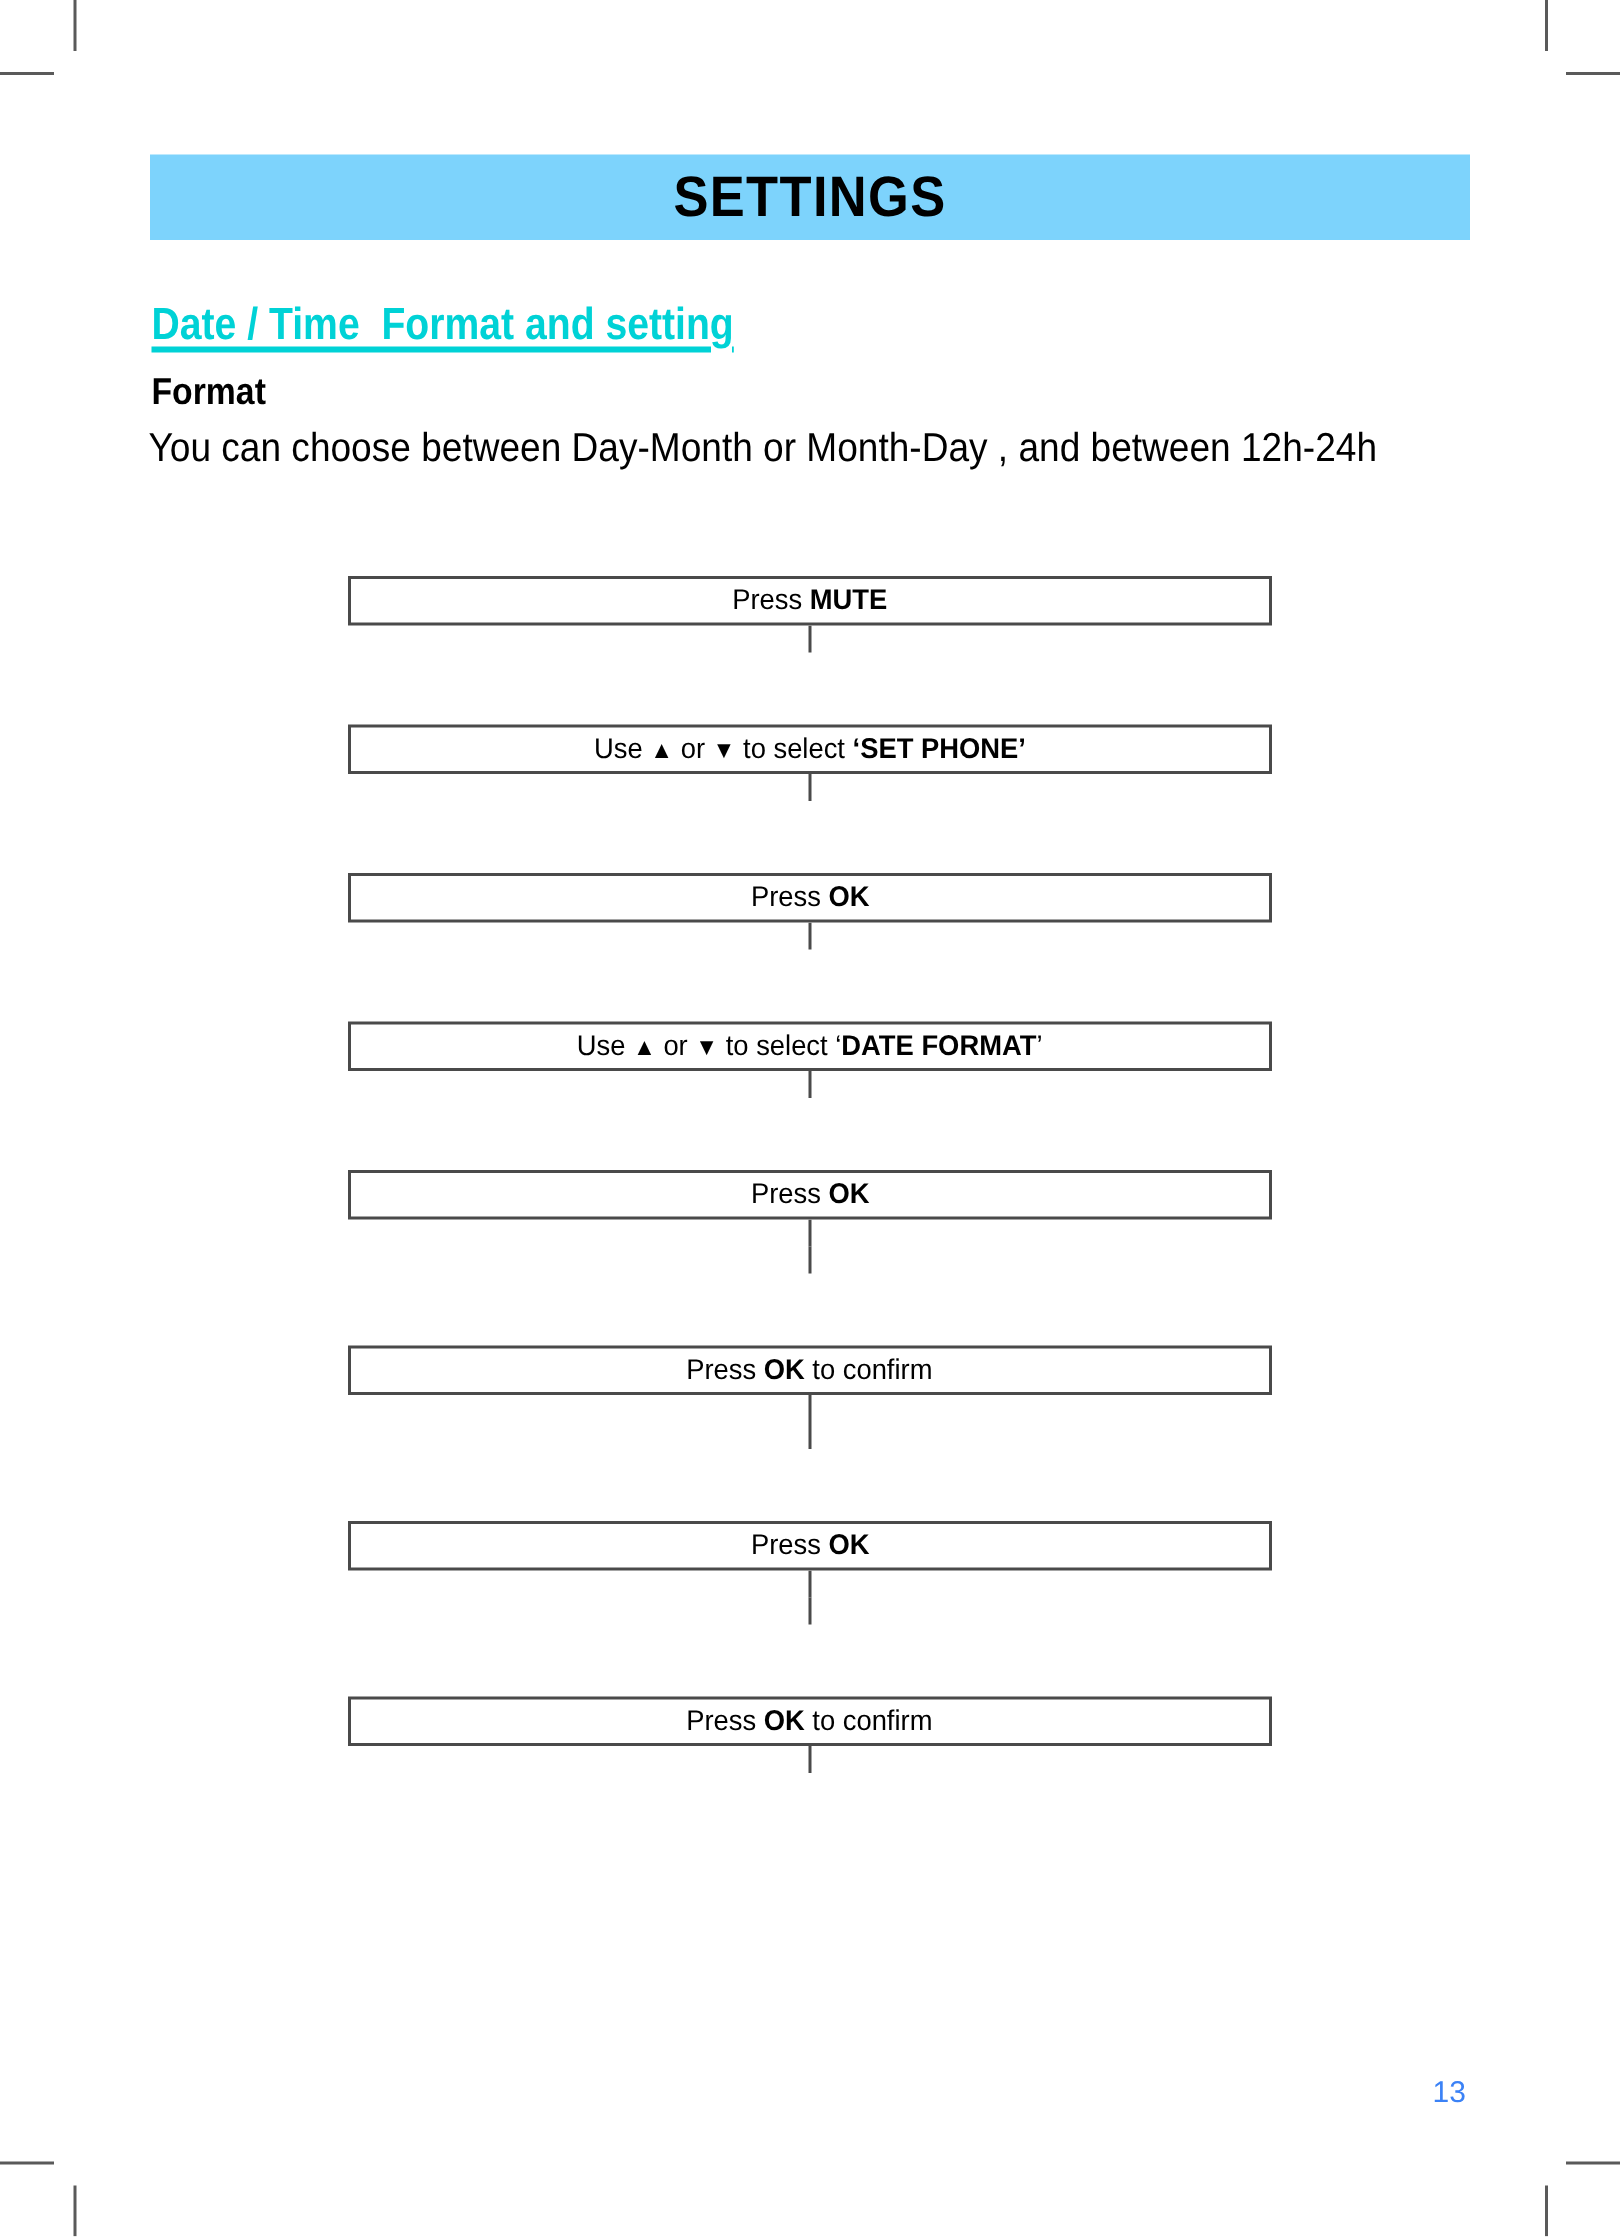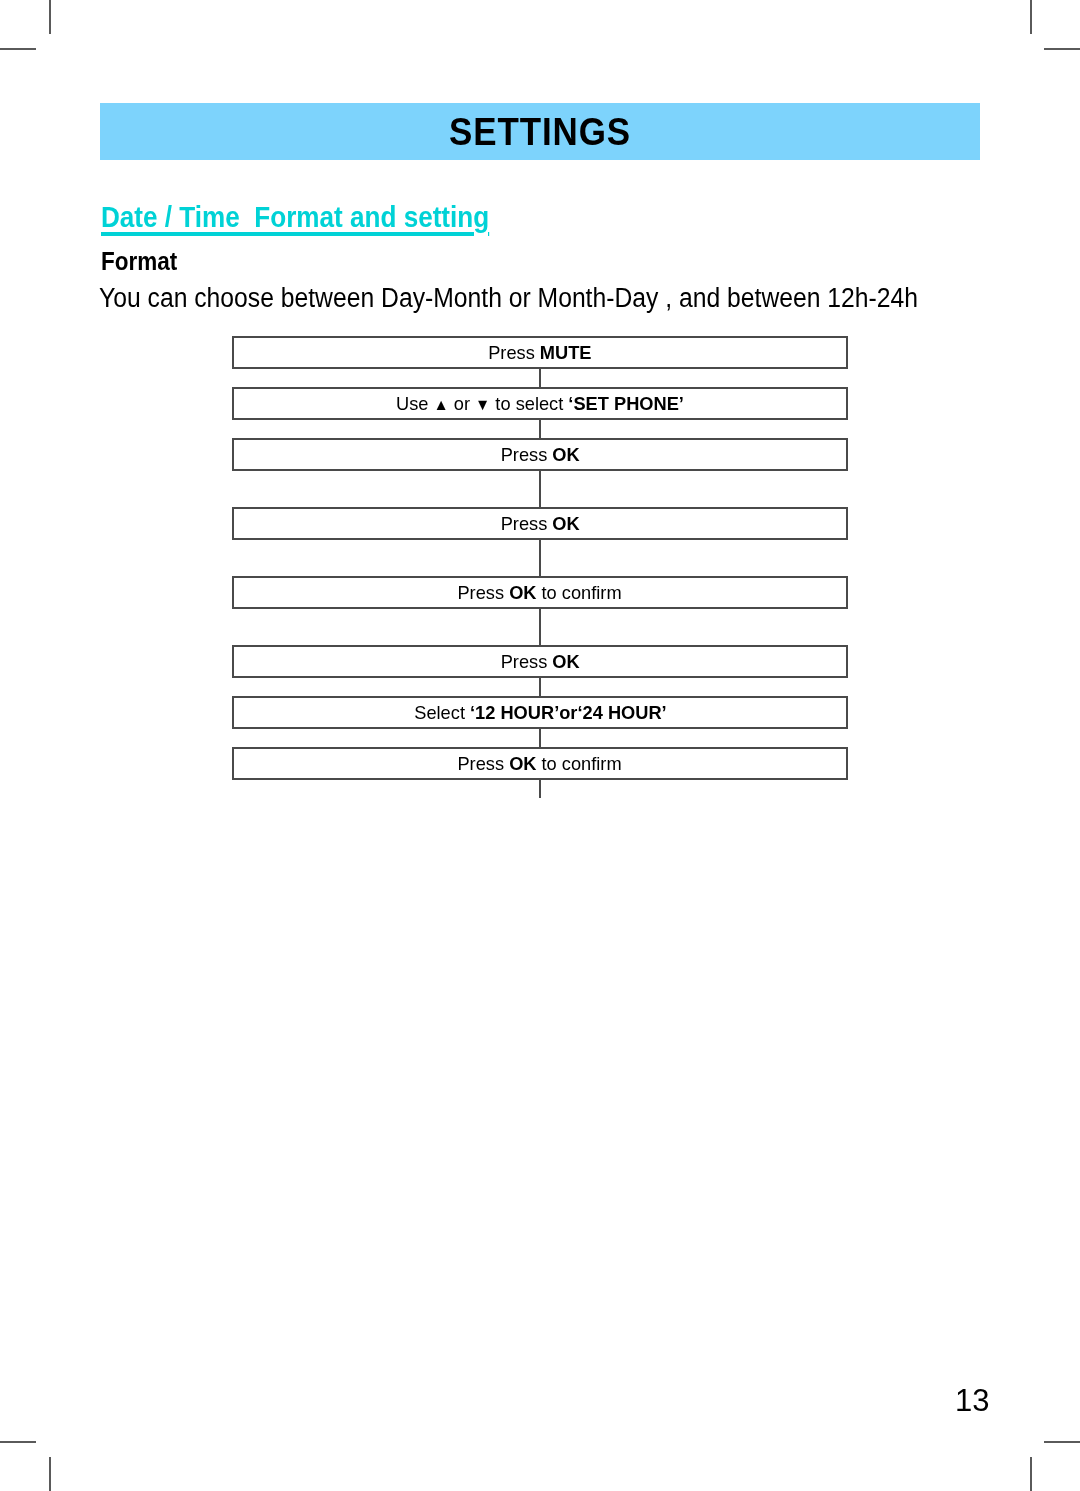--- a/index.html
+++ b/index.html
@@ -112,20 +112,21 @@
   }
   .flow-box {
     box-sizing: border-box;
     width: 616px;
     height: 33px;
     border: 2px solid #4a4a4a;
     background: #ffffff;
     display: flex;
     align-items: center;
     justify-content: center;
+    margin-top: 48px;
   }
   .flow-label {
     font-size: 19px;
     color: #000000;
     white-space: pre;
     line-height: 1;
     transform: scaleX(0.96);
     transform-origin: center;
   }
   .flow-label b { font-weight: bold; }
@@ -138,22 +139,22 @@
     height: 18px;
     background: #4a4a4a;
     margin: 0 auto;
   }
 
   
   .page-number {
     position: absolute;
     left: 955px;
     top: 1385px;
-    font-size: 31px;
-    color: #000000;
+    font-size: 20px;
+    color: #3b82f6;
     line-height: 1;
   }
 </style>
 </head>
 <body>
 
 <div id="page">
 
   <div class="crop crop-v crop-tl-v"></div>
   <div class="crop crop-h crop-tl-h"></div>
@@ -186,20 +187,25 @@
           <span class="flow-label"><span>Use </span><span class="arrow">▲</span><span> or </span><span class="arrow">▼</span><span> to select </span><b>‘SET PHONE’</b></span>
         </div>
       </div>
       <div class="flow-connector"></div>
       <div class="flow-step">
         <div class="flow-box">
           <span class="flow-label"><span>Press </span><b>OK</b></span>
         </div>
       </div>
       <div class="flow-connector"></div>
+      <div class="flow-step">
+        <div class="flow-box">
+          <span class="flow-label"><span>Use </span><span class="arrow">▲</span><span> or </span><span class="arrow">▼</span><span> to select </span><span>‘</span><b>DATE FORMAT</b><span>’</span></span>
+        </div>
+      </div>
       <div class="flow-connector"></div>
       <div class="flow-step">
         <div class="flow-box">
           <span class="flow-label"><span>Press </span><b>OK</b></span>
         </div>
       </div>
       <div class="flow-connector"></div>
       <div class="flow-connector"></div>
       <div class="flow-step">
         <div class="flow-box">
@@ -207,25 +213,20 @@
         </div>
       </div>
       <div class="flow-connector"></div>
       <div class="flow-connector"></div>
       <div class="flow-step">
         <div class="flow-box">
           <span class="flow-label"><span>Press </span><b>OK</b></span>
         </div>
       </div>
       <div class="flow-connector"></div>
-      <div class="flow-step">
-        <div class="flow-box">
-          <span class="flow-label"><span>Select </span><b>‘12 HOUR’or‘24 HOUR’</b></span>
-        </div>
-      </div>
       <div class="flow-connector"></div>
       <div class="flow-step">
         <div class="flow-box">
           <span class="flow-label"><span>Press </span><b>OK</b><span> to confirm</span></span>
         </div>
       </div>
       <div class="flow-connector"></div>
     </div>
 
   <div class="page-number">13</div>

